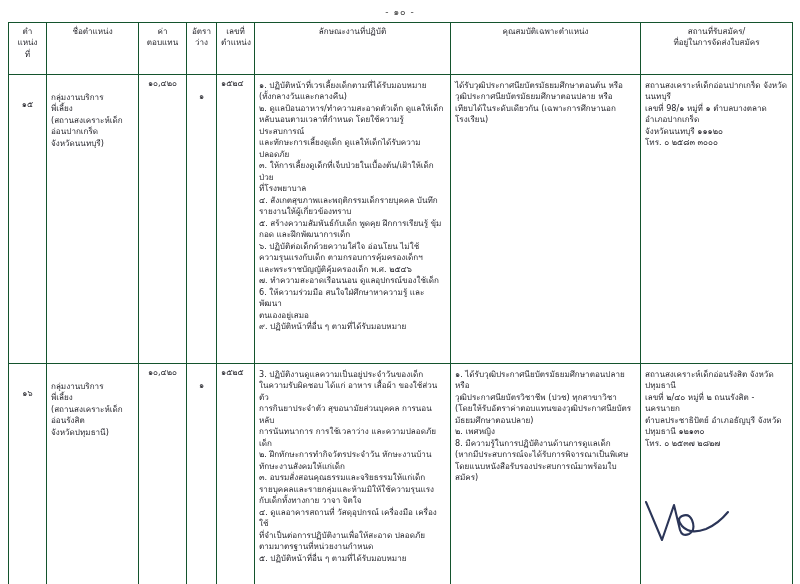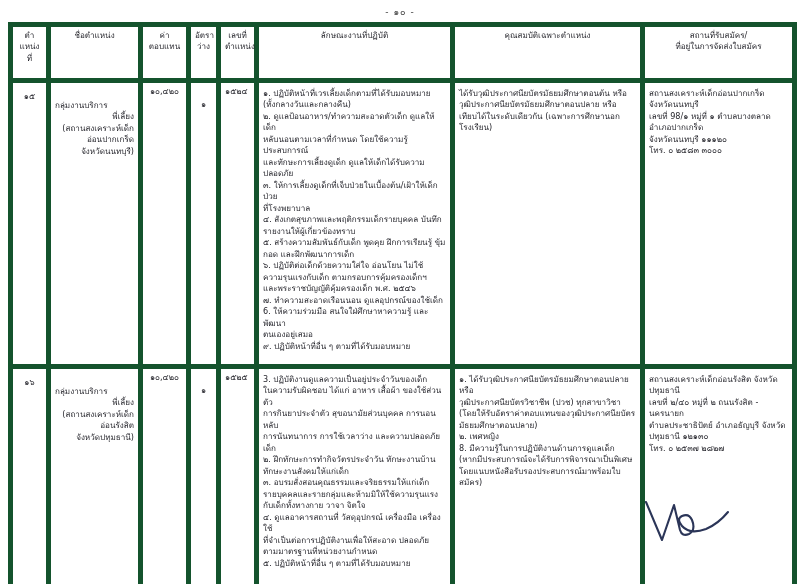--- a/index.html
+++ b/index.html
@@ -31,21 +31,21 @@
   .doc-table {
     position: absolute;
     top: 22px;
     left: 8px;
     width: 784px;
     border-collapse: collapse;
     table-layout: fixed;
     color: #1d1d24;
   }
   .doc-table td, .doc-table th {
-    border: 5px solid #14532d;
+    border: 1px solid #14532d;
     vertical-align: top;
     padding: 3px 4px 2px 4px;
     font-size: 8.1px;
     line-height: 1.42;
     font-weight: normal;
   }
   thead th {
     text-align: center;
     vertical-align: middle;
     font-size: 8.6px;
@@ -58,39 +58,39 @@
   .c-pay      { width: 48px; }
   .c-vacancy  { width: 30px; }
   .c-posno    { width: 38px; }
   .c-duties   { width: 196px; }
   .c-qual     { width: 190px; }
   .c-place    { width: 152px; }
 
   td.num-cell {
     text-align: center;
     vertical-align: top;
-    padding-top: 8px;
+    padding-top: 24px;
     font-size: 8.1px;
   }
   td.pay-cell {
     text-align: center;
   }
   td.vac-cell {
     text-align: center;
     padding-top: 16px;
   }
   td.posno-cell {
     text-align: left;
   }
   td.title-cell { padding-top: 17px; }
   td.body-cell  { padding-top: 5px; }
 
   .group-name { display: block; }
-  .pos-line   { display: block; text-align: right; }
-  .paren-line { display: block; text-align: right; }
+  .pos-line   { display: block; }
+  .paren-line { display: block; }
 
   .line { display: block; white-space: normal; }
 
   .row-1 td { height: 262px; }
   .row-2 td { height: 208px; }
 
   .signature {
     position: absolute;
     right: 64px;
     bottom: 36px;

